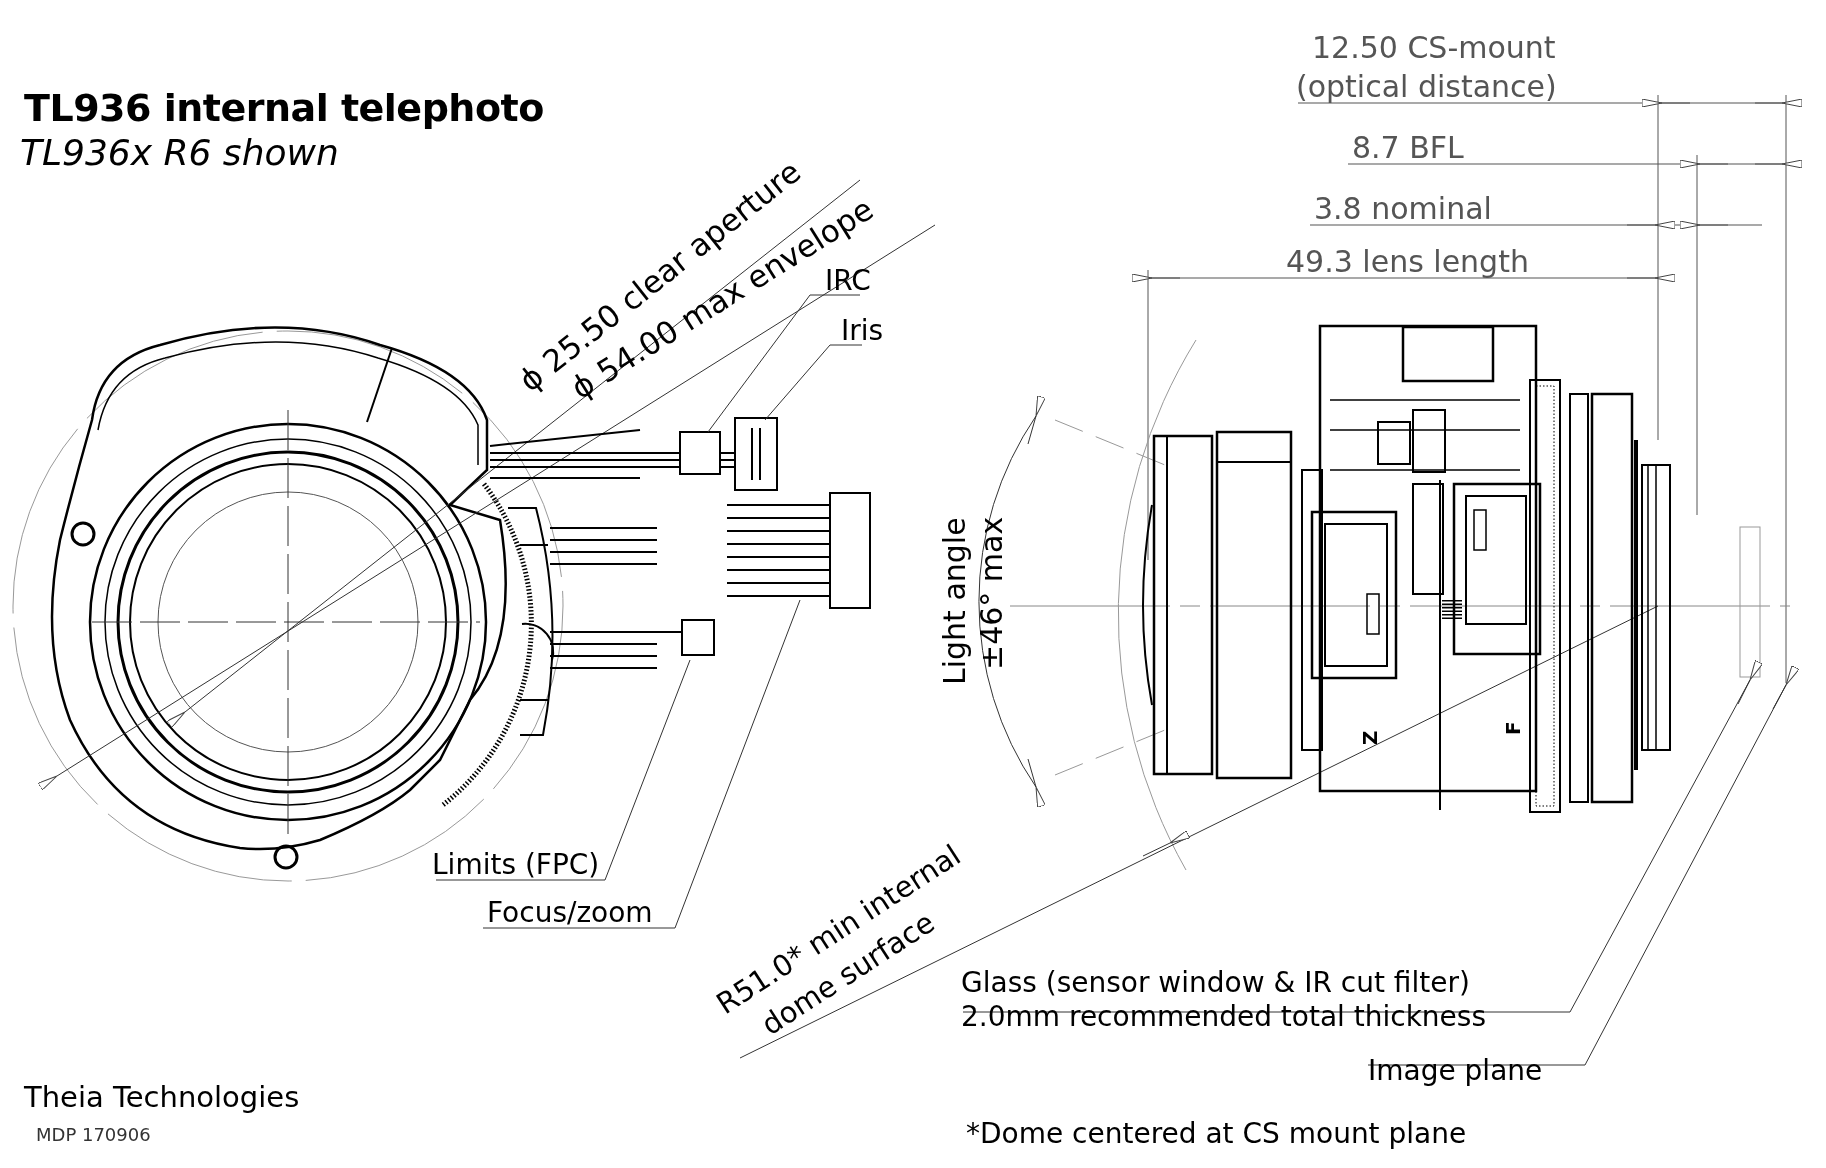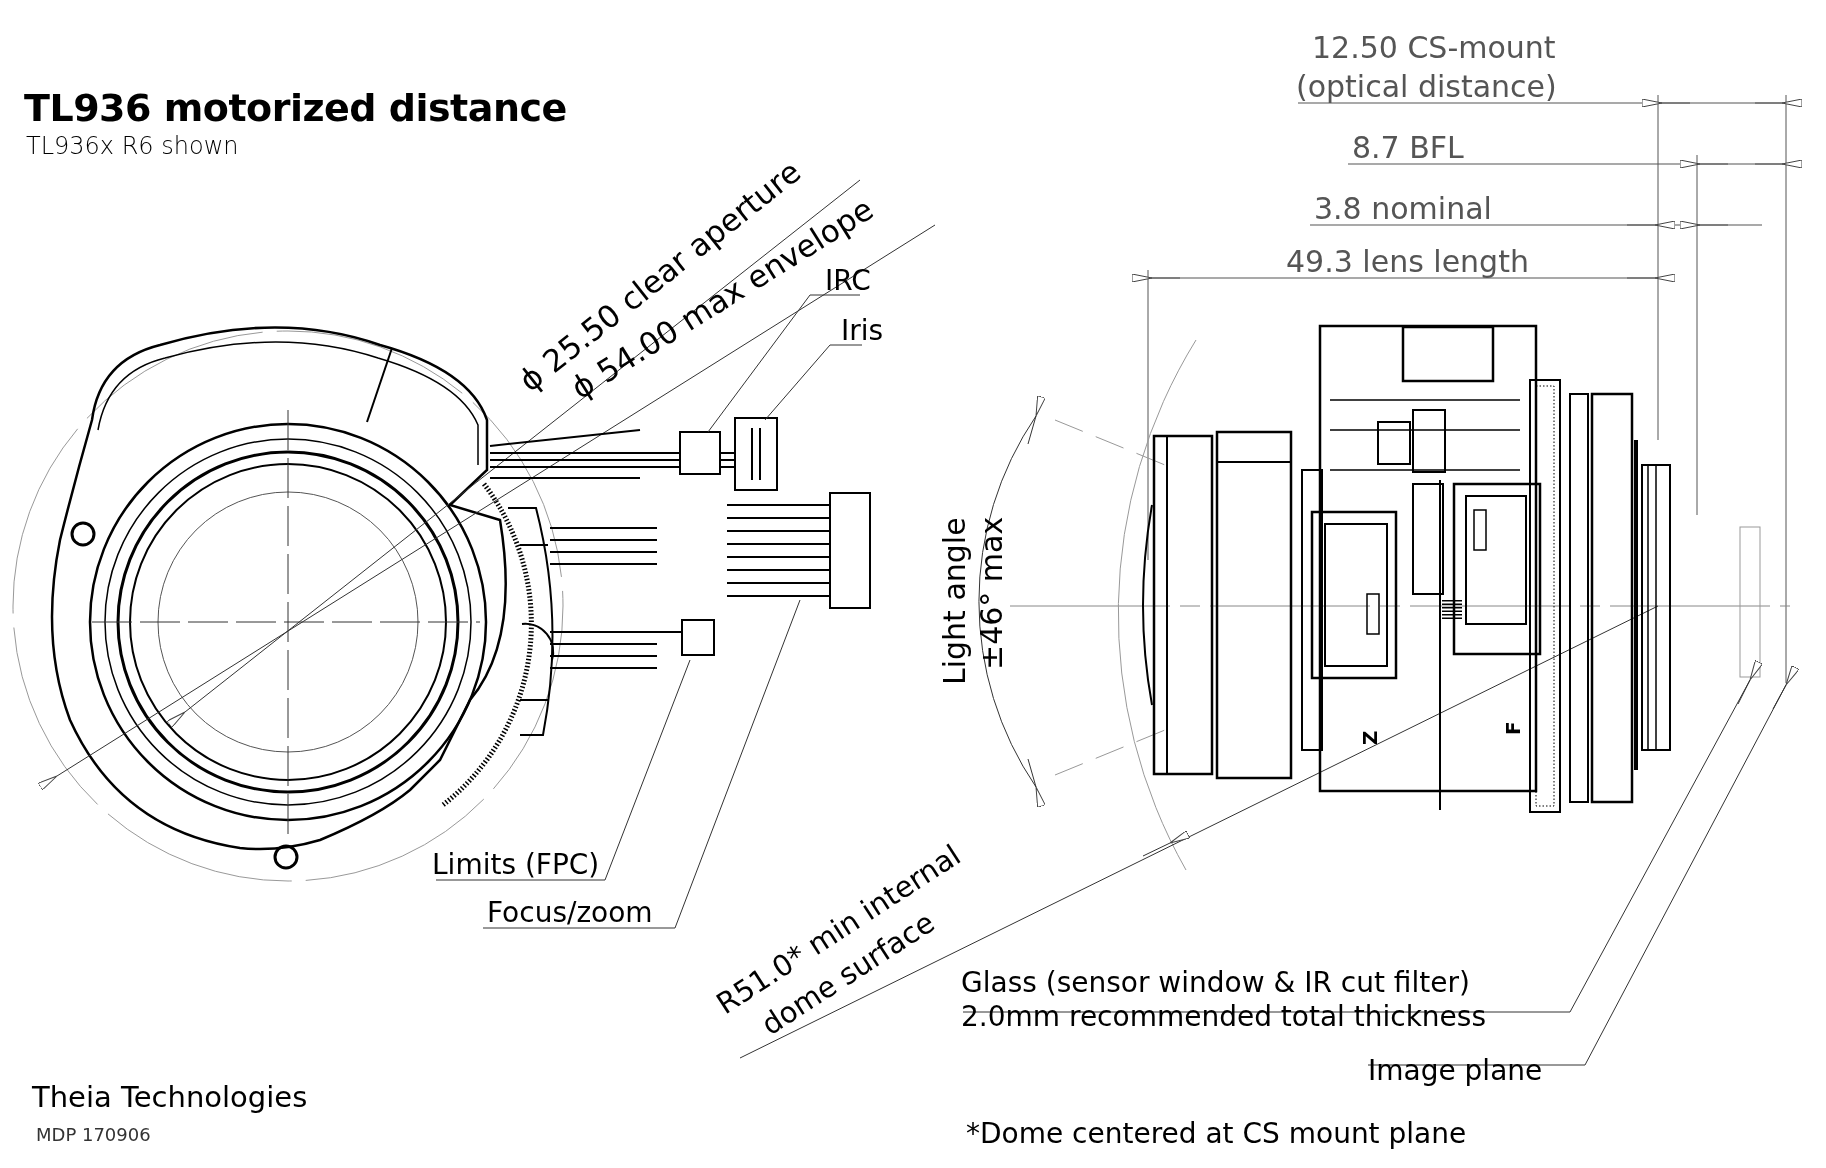--- a/index.html
+++ b/index.html
@@ -1,28 +1,28 @@
 <!DOCTYPE html>
 <html><head>
 <meta charset="utf-8">
 <style>
   html,body{margin:0;padding:0;background:#fff;}
   body{width:1826px;height:1168px;position:relative;overflow:hidden;font-family:"DejaVu Sans",sans-serif;}
   .txt{position:absolute;color:#000;white-space:nowrap;}
   #title{left:24px;top:86px;font-size:38px;font-weight:bold;letter-spacing:-0.5px;}
-  #subtitle{left:26px;top:132px;font-size:24px;font-weight:300;}
-  #company{left:32px;top:1080px;font-size:29px;}
+  #subtitle{left:20px;top:132px;font-size:36px;font-weight:300;font-style:italic;}
+  #company{left:24px;top:1080px;font-size:29px;}
   #docnum{left:24px;top:1124px;font-size:18px;color:#333;margin-left:12px;}
   svg{position:absolute;left:0;top:0;}
   .svgt{font-family:"DejaVu Sans",sans-serif;}
 </style>
 </head>
 <body>
 
-<div class="txt" id="title">TL936 motorized distance</div>
+<div class="txt" id="title">TL936 internal telephoto</div>
 <div class="txt" id="subtitle">TL936x R6 shown</div>
 <div class="txt" id="company">Theia Technologies</div>
 <div class="txt" id="docnum">MDP 170906</div>
 
 <svg width="1826" height="1168" viewBox="0 0 1826 1168">
   <defs>
     <marker id="arr" viewBox="0 0 20 8" refX="0" refY="4" markerWidth="20" markerHeight="8" orient="auto-start-reverse" markerUnits="userSpaceOnUse">
       <path d="M0,4 L20,0 L20,8 Z" fill="#fff" stroke="#444" stroke-width="1"></path>
     </marker>
   </defs>

